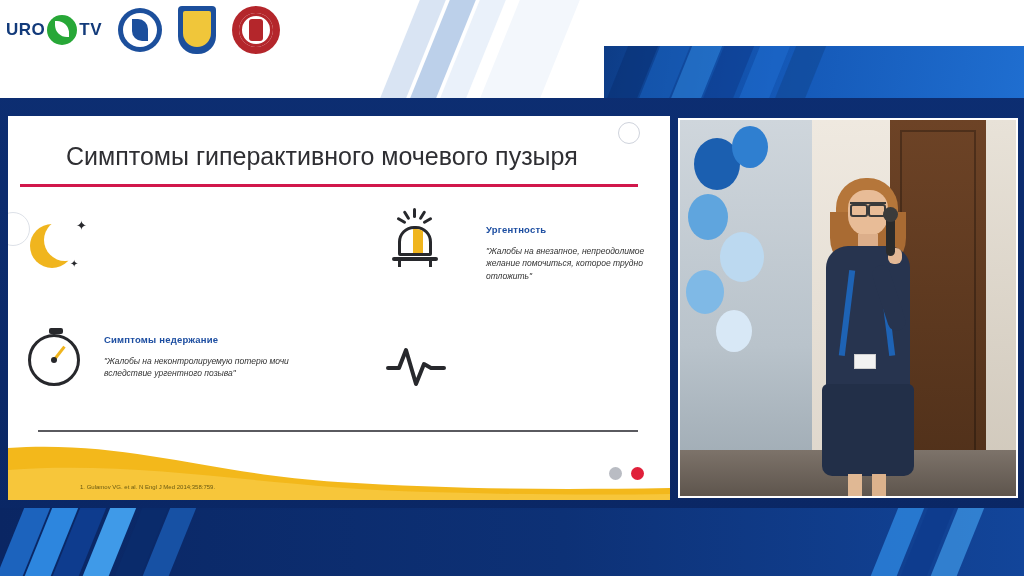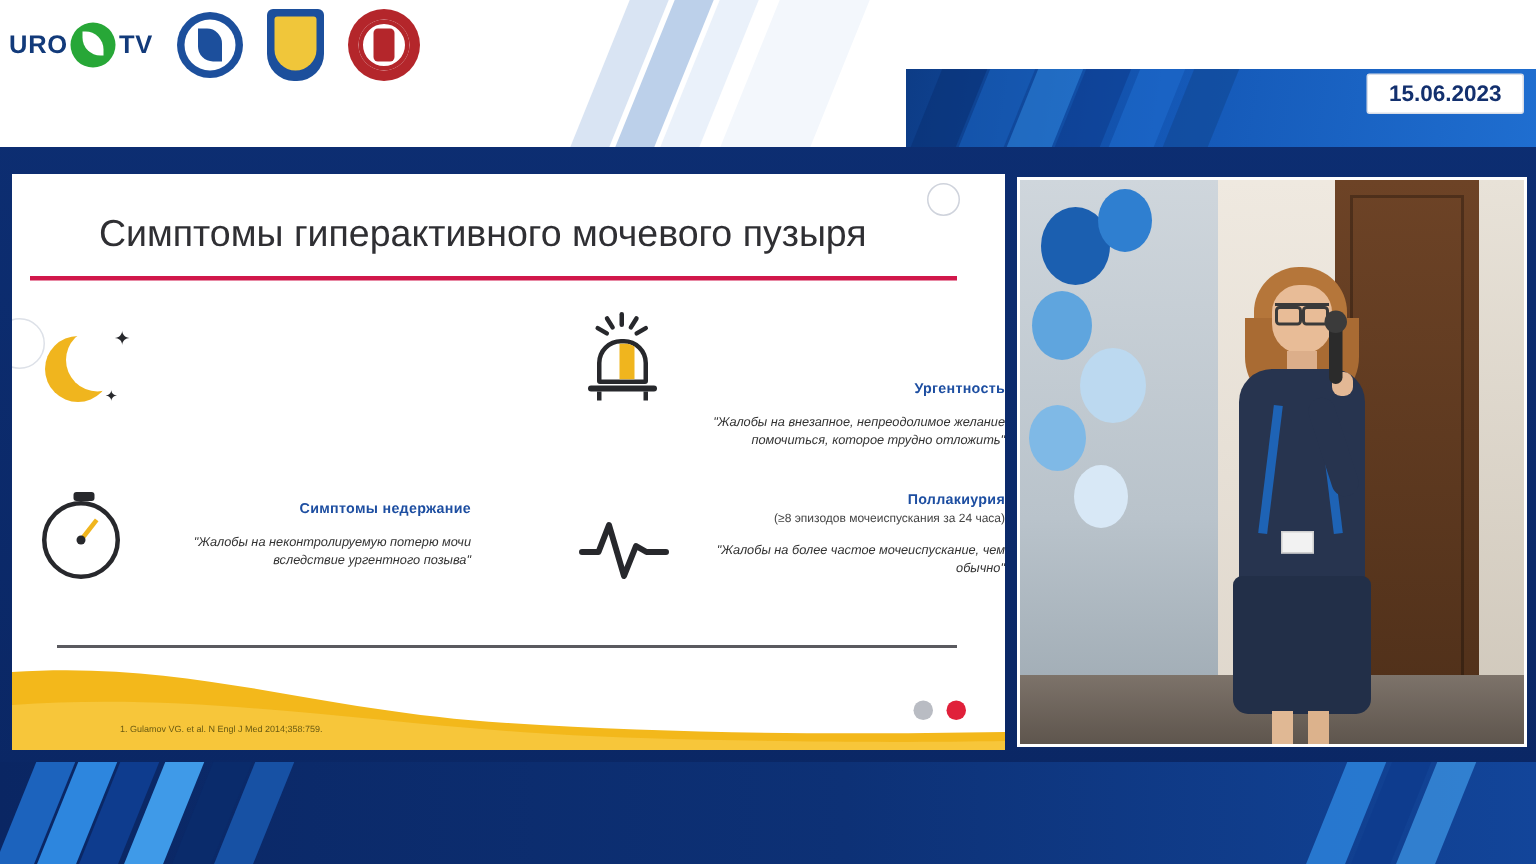--- a/index.html
+++ b/index.html
@@ -119,21 +119,20 @@
     position: absolute; top: -20px; height: 130px; width: 26px;
     transform: skewX(-22deg);
   }
 
   
   .slide {
     position: absolute; left: 8px; top: 116px;
     width: 662px; height: 384px;
     background: #ffffff;
     overflow: hidden;
-    text-align: right;
   }
   .slide-title {
     position: absolute; left: 58px; top: 26px;
     font-size: 25px; color: #2f2f33; font-weight: normal;
   }
   .title-rule {
     position: absolute; left: 12px; top: 68px; width: 618px; height: 3px;
     background: #d1174b;
   }
   .circle-deco {
@@ -312,21 +311,20 @@
 
 
     <div class="date-strip">
       <div class="band" style="left:8px;   background:#0a2f72;"></div>
       <div class="band" style="left:40px;  background:#1a63c0;"></div>
       <div class="band" style="left:72px;  background:#2f86df;"></div>
       <div class="band" style="left:104px; background:#0c3a8c;"></div>
       <div class="band" style="left:140px; background:#1f6ed0;"></div>
       <div class="band" style="left:176px; background:#10458f;"></div>
     </div>
-    <div class="date-badge">15.06.2023</div>
   </div>
 
   <div class="slide">
 
     <div class="circle-deco"></div>
     <div class="circle-deco2"></div>
 
     <div class="slide-title">Симптомы гиперактивного мочевого пузыря</div>
     <div class="title-rule"></div>
 
@@ -342,21 +340,21 @@
         <div class="ray" style="transform:rotate(-32deg);"></div>
         <div class="ray" style="transform:rotate(32deg);"></div>
         <div class="ray" style="transform:rotate(-60deg);"></div>
         <div class="ray" style="transform:rotate(60deg);"></div>
         <div class="body"></div>
         <div class="base"></div>
         <div class="leg" style="left:12px;"></div>
         <div class="leg" style="left:43px;"></div>
       </div>
     </div>
-    <div class="item" style="left:458px; top:108px;margin-top:30px;">
+    <div class="item" style="left:478px; top:108px;">
       <div class="ihead">Ургентность</div>
       <div class="isub"></div>
       <div class="iquote">"Жалобы на внезапное, непреодолимое желание помочиться, которое трудно отложить"</div>
     </div>
 
     <div class="icon-box" style="left:20px; top:218px;">
       <div class="stopwatch">
         <div class="sw-hand"></div>
         <div class="sw-dot"></div>
       </div>
@@ -364,25 +362,20 @@
     <div class="item" style="left:96px; top:218px;">
       <div class="ihead">Симптомы недержание</div>
       <div class="isub"></div>
       <div class="iquote">"Жалобы на неконтролируемую потерю мочи вследствие ургентного позыва"</div>
     </div>
 
     <div class="icon-box" style="left:378px; top:228px;">
       <svg class="pulse" viewBox="0 0 60 46" fill="none" stroke="#27282c" stroke-width="4" stroke-linecap="round" stroke-linejoin="round">
         <polyline points="2,24 13,24 20,6 30,40 38,20 45,24 58,24"></polyline>
       </svg>
-    </div>
-    <div class="item" style="left:458px; top:212px;">
-      <div class="ihead">Поллакиурия</div>
-      <div class="isub">(≥8 эпизодов мочеиспускания за 24 часа)</div>
-      <div class="iquote">"Жалобы на более частое мочеиспускание, чем обычно"</div>
     </div>
 
     <div class="wave-line"></div>
     <svg class="wave" viewBox="0 0 662 70" preserveAspectRatio="none">
       <path d="M0,18 C120,10 200,44 330,52 C440,59 540,60 662,58 L662,70 L0,70 Z" fill="#f3b81b"></path>
       <path d="M0,40 C140,30 260,58 420,62 C520,65 600,65 662,64 L662,70 L0,70 Z" fill="#f7c83f" opacity=".85"></path>
     </svg>
     <div class="footnote">1. Gulamov VG. et al. N Engl J Med 2014;358:759.</div>
     <div class="dot-gray"></div>
     <div class="dot-red"></div>

